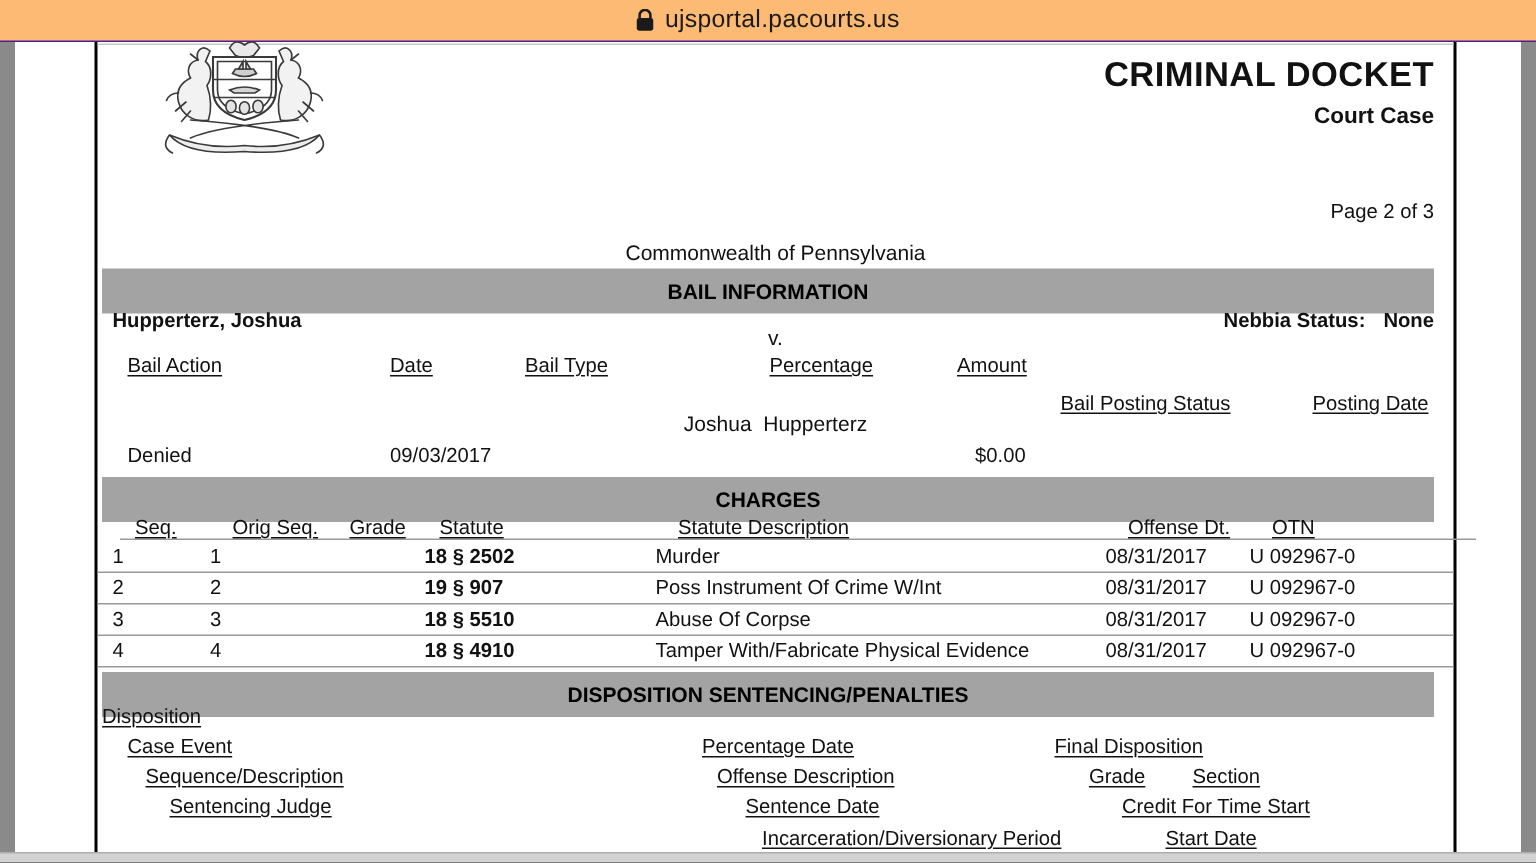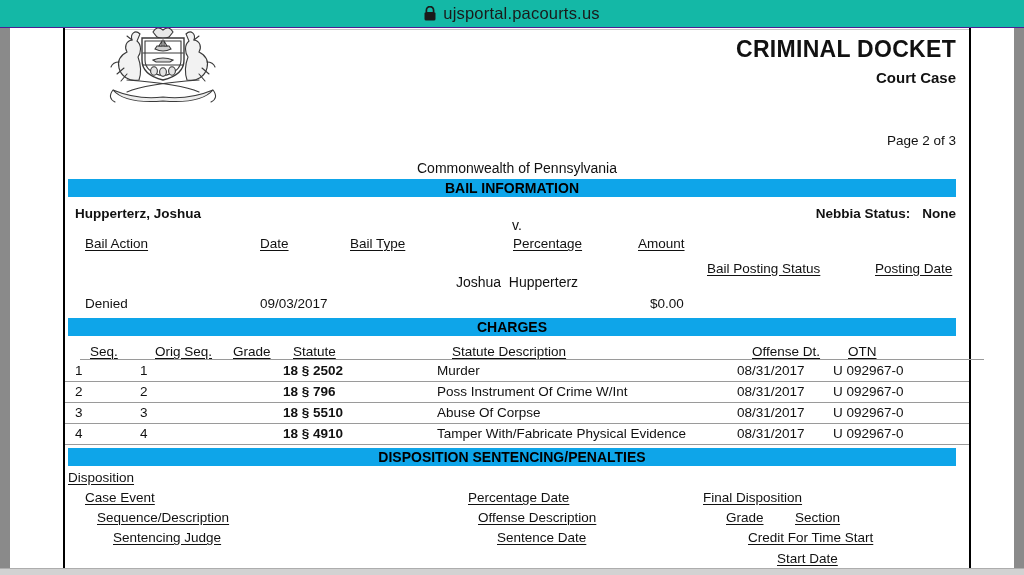--- a/index.html
+++ b/index.html
@@ -1,20 +1,20 @@
 <!DOCTYPE html>
 <html><head>
 <meta charset="utf-8">
 <style>
   html,body{margin:0;padding:0;background:#000;}
   .screen{position:relative;width:1024px;height:575px;overflow:hidden;background:#fff;
           font-family:"Liberation Sans","DejaVu Sans",sans-serif;color:#111;}
 
   
-  .urlbar{position:absolute;left:0;top:0;width:1024px;height:27px;background:#14b8a6;
+  .urlbar{position:absolute;left:0;top:0;width:1024px;height:27px;background:#fdba74;
           border-bottom:5px solid #4c1d95;display:flex;align-items:center;justify-content:center;gap:7px;}
   .urlbar span{font-size:16.5px;color:#1a1a1a;letter-spacing:.2px;}
   .lock{width:12px;height:15px;display:block;}
 
   
   .strip{position:absolute;top:28px;bottom:7px;width:10px;background:#8a8a8a;}
   .strip.l{left:0;} .strip.r{right:0;}
   .bottomstrip{position:absolute;left:0;bottom:0;width:1024px;height:7px;background:#d2d2d2;border-top:1px solid #adadad;box-sizing:border-box;}
 
   
@@ -27,21 +27,21 @@
   .abs{position:absolute;white-space:pre;}
   .t{font-size:13.5px;line-height:15px;}
   .b{font-weight:bold;}
   .u{text-decoration:underline;text-underline-offset:2px;}
   .right{text-align:right;}
 
   .doctitle{font-size:23px;font-weight:bold;letter-spacing:.3px;}
   .docsub{font-size:15px;font-weight:bold;}
   .caption{left:55px;width:904px;text-align:center;font-size:14px;line-height:19px;}
 
-  .secbar{position:absolute;left:58px;width:888px;height:18px;background:#0ea5e9;
+  .secbar{position:absolute;left:58px;width:888px;height:30px;background:#a3a3a3;
           display:flex;align-items:center;justify-content:center;font-size:14px;font-weight:bold;color:#000;}
 
   .rowline{position:absolute;left:55px;width:904px;border-bottom:1px solid #9a9a9a;}
   .cell{position:absolute;top:3px;font-size:13.5px;white-space:pre;}
 
   .coa{position:absolute;left:65px;top:0px;}
 </style>
 </head>
 <body>
 
@@ -141,21 +141,21 @@
       <span class="cell" style="left:10px;">1</span>
       <span class="cell" style="left:75px;">1</span>
       <span class="cell b" style="left:218px;">18 § 2502</span>
       <span class="cell" style="left:372px;">Murder</span>
       <span class="cell" style="left:672px;">08/31/2017</span>
       <span class="cell" style="left:768px;">U 092967-0</span>
     </div>
     <div class="rowline" style="top:353px;height:21px;">
       <span class="cell" style="left:10px;">2</span>
       <span class="cell" style="left:75px;">2</span>
-      <span class="cell b" style="left:218px;">18 § 796</span>
+      <span class="cell b" style="left:218px;">19 § 907</span>
       <span class="cell" style="left:372px;">Poss Instrument Of Crime W/Int</span>
       <span class="cell" style="left:672px;">08/31/2017</span>
       <span class="cell" style="left:768px;">U 092967-0</span>
     </div>
     <div class="rowline" style="top:374px;height:21px;">
       <span class="cell" style="left:10px;">3</span>
       <span class="cell" style="left:75px;">3</span>
       <span class="cell b" style="left:218px;">18 § 5510</span>
       <span class="cell" style="left:372px;">Abuse Of Corpse</span>
       <span class="cell" style="left:672px;">08/31/2017</span>
@@ -180,16 +180,17 @@
 
     <div class="abs t u" style="left:87px;top:482px;">Sequence/Description</div>
     <div class="abs t u" style="left:468px;top:482px;">Offense Description</div>
     <div class="abs t u" style="left:716px;top:482px;">Grade</div>
     <div class="abs t u" style="left:785px;top:482px;">Section</div>
 
     <div class="abs t u" style="left:103px;top:502px;">Sentencing Judge</div>
     <div class="abs t u" style="left:487px;top:502px;">Sentence Date</div>
     <div class="abs t u" style="left:738px;top:502px;">Credit For Time Start</div>
 
+    <div class="abs t u" style="left:498px;top:523px;">Incarceration/Diversionary Period</div>
     <div class="abs t u" style="left:767px;top:523px;">Start Date</div>
   </div>
 
 </div>
 
 </body></html>

